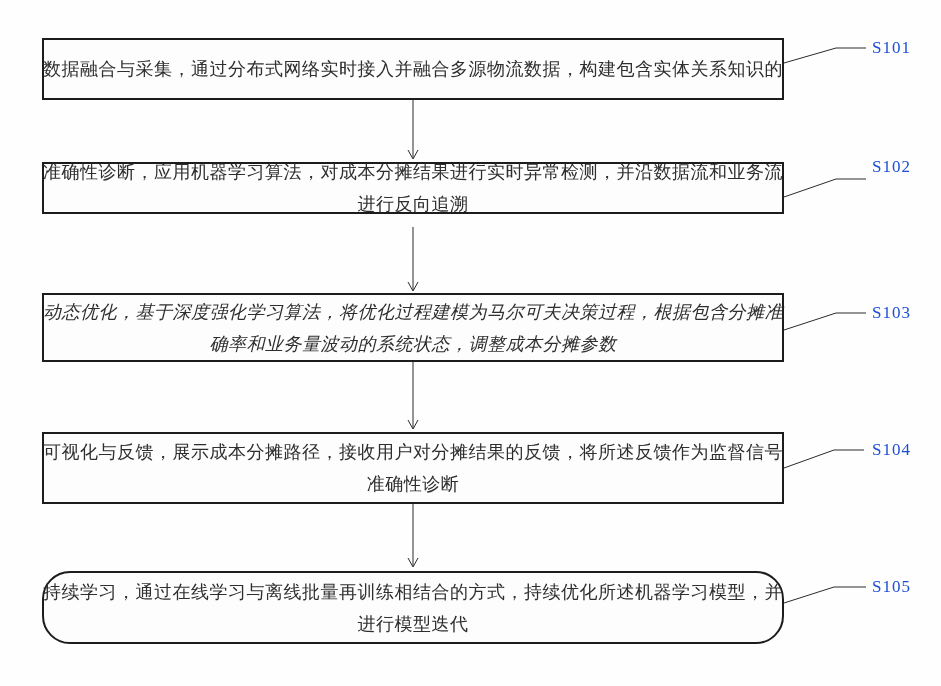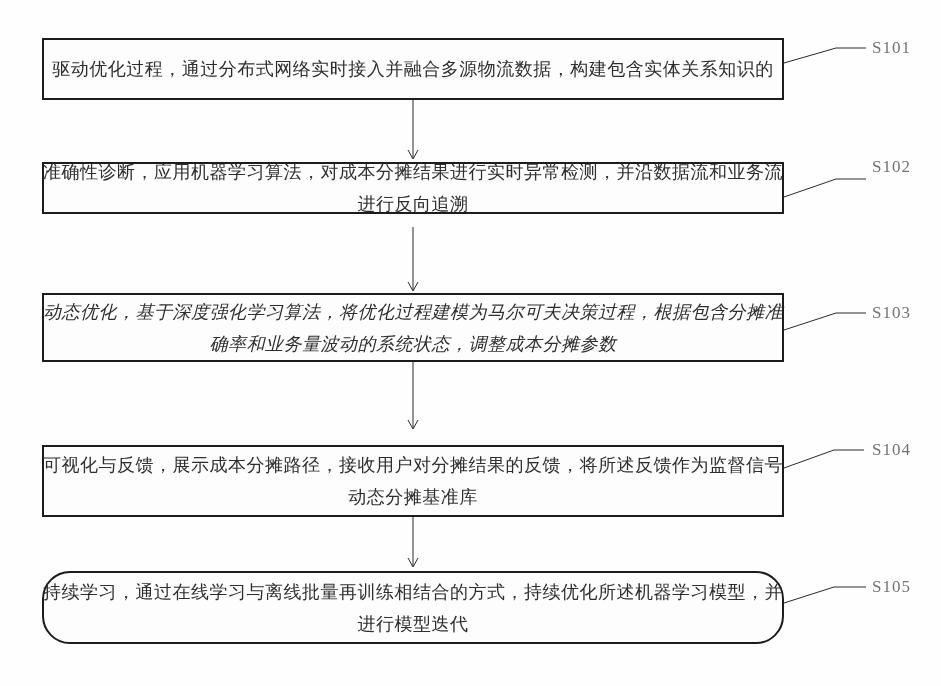--- a/index.html
+++ b/index.html
@@ -33,37 +33,37 @@
     display: block;
     text-align: center;
     font-size: 18px;
     line-height: 32px;
     letter-spacing: 0.5px;
     white-space: nowrap;
   }
   .box-1 { top: 38px;  height: 62px; }
   .box-2 { top: 162px; height: 52px; }
   .box-3 { top: 293px; height: 69px; font-style: italic; }
-  .box-4 { top: 432px; height: 72px; margin-top: 13px; }
+  .box-4 { top: 432px; height: 72px; }
   .box-5 { top: 571px; height: 73px; border-radius: 28px; }
 
   .svg-overlay {
     position: absolute;
     top: 0;
     left: 0;
     width: 941px;
     height: 686px;
     pointer-events: none;
   }
   .step-label {
     position: absolute;
     left: 872px;
     width: 60px;
     font-size: 17px;
-    color: #737373;
+    color: #1d4ed8;
     letter-spacing: 1px;
     text-align: left;
   }
   .label-1 { top: 38px; }
   .label-2 { top: 157px; }
   .label-3 { top: 303px; }
   .label-4 { top: 440px; }
   .label-5 { top: 577px; }
 </style>
 </head>
@@ -103,36 +103,36 @@
       <g>
         <polyline points="784,468 834,450 864,450"></polyline>
       </g>
       <g>
         <polyline points="784,603 834,587 866,587"></polyline>
       </g>
     </g>
   </svg>
 
   <div class="flow-box box-1">
-    <span class="line">驱动优化过程，通过分布式网络实时接入并融合多源物流数据，构建包含实体关系知识的</span>
+    <span class="line">数据融合与采集，通过分布式网络实时接入并融合多源物流数据，构建包含实体关系知识的</span>
   </div>
 
   <div class="flow-box box-2">
     <span class="line">准确性诊断，应用机器学习算法，对成本分摊结果进行实时异常检测，并沿数据流和业务流</span>
     <span class="line">进行反向追溯</span>
   </div>
 
   <div class="flow-box box-3">
     <span class="line">动态优化，基于深度强化学习算法，将优化过程建模为马尔可夫决策过程，根据包含分摊准</span>
     <span class="line">确率和业务量波动的系统状态，调整成本分摊参数</span>
   </div>
 
   <div class="flow-box box-4">
     <span class="line">可视化与反馈，展示成本分摊路径，接收用户对分摊结果的反馈，将所述反馈作为监督信号</span>
-    <span class="line">动态分摊基准库</span>
+    <span class="line">准确性诊断</span>
   </div>
 
   <div class="flow-box box-5">
     <span class="line">持续学习，通过在线学习与离线批量再训练相结合的方式，持续优化所述机器学习模型，并</span>
     <span class="line">进行模型迭代</span>
   </div>
 
   <div class="step-label label-1">S101</div>
   <div class="step-label label-2">S102</div>
   <div class="step-label label-3">S103</div>

